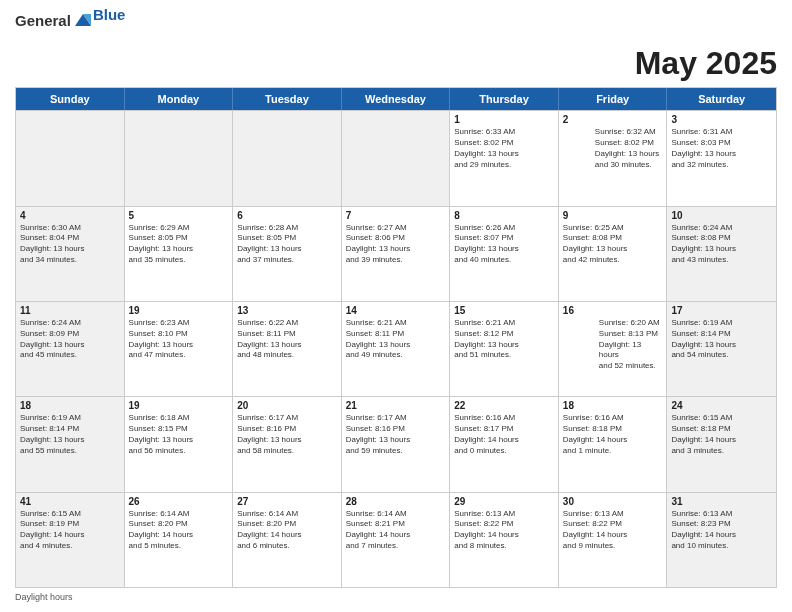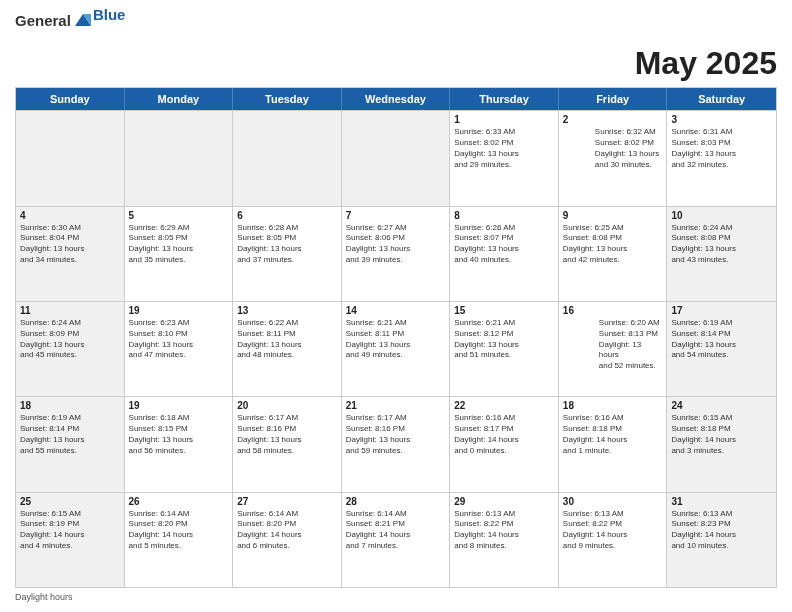--- a/index.html
+++ b/index.html
@@ -324,21 +324,21 @@
           <div class="cal-cell shaded">
             <span class="day-number">24</span>
             <div class="cell-text" style="white-space: pre-line;">Sunrise: 6:15 AM
 Sunset: 8:18 PM
 Daylight: 14 hours
 and 3 minutes.</div>
           </div>
         </div>
         <div class="cal-row">
           <div class="cal-cell shaded">
-            <span class="day-number">25</span>
+            <span class="day-number">41</span>
             <div class="cell-text" style="white-space: pre-line;">Sunrise: 6:15 AM
 Sunset: 8:19 PM
 Daylight: 14 hours
 and 4 minutes.</div>
           </div>
           <div class="cal-cell">
             <span class="day-number">26</span>
             <div class="cell-text" style="white-space: pre-line;">Sunrise: 6:14 AM
 Sunset: 8:20 PM
 Daylight: 14 hours

